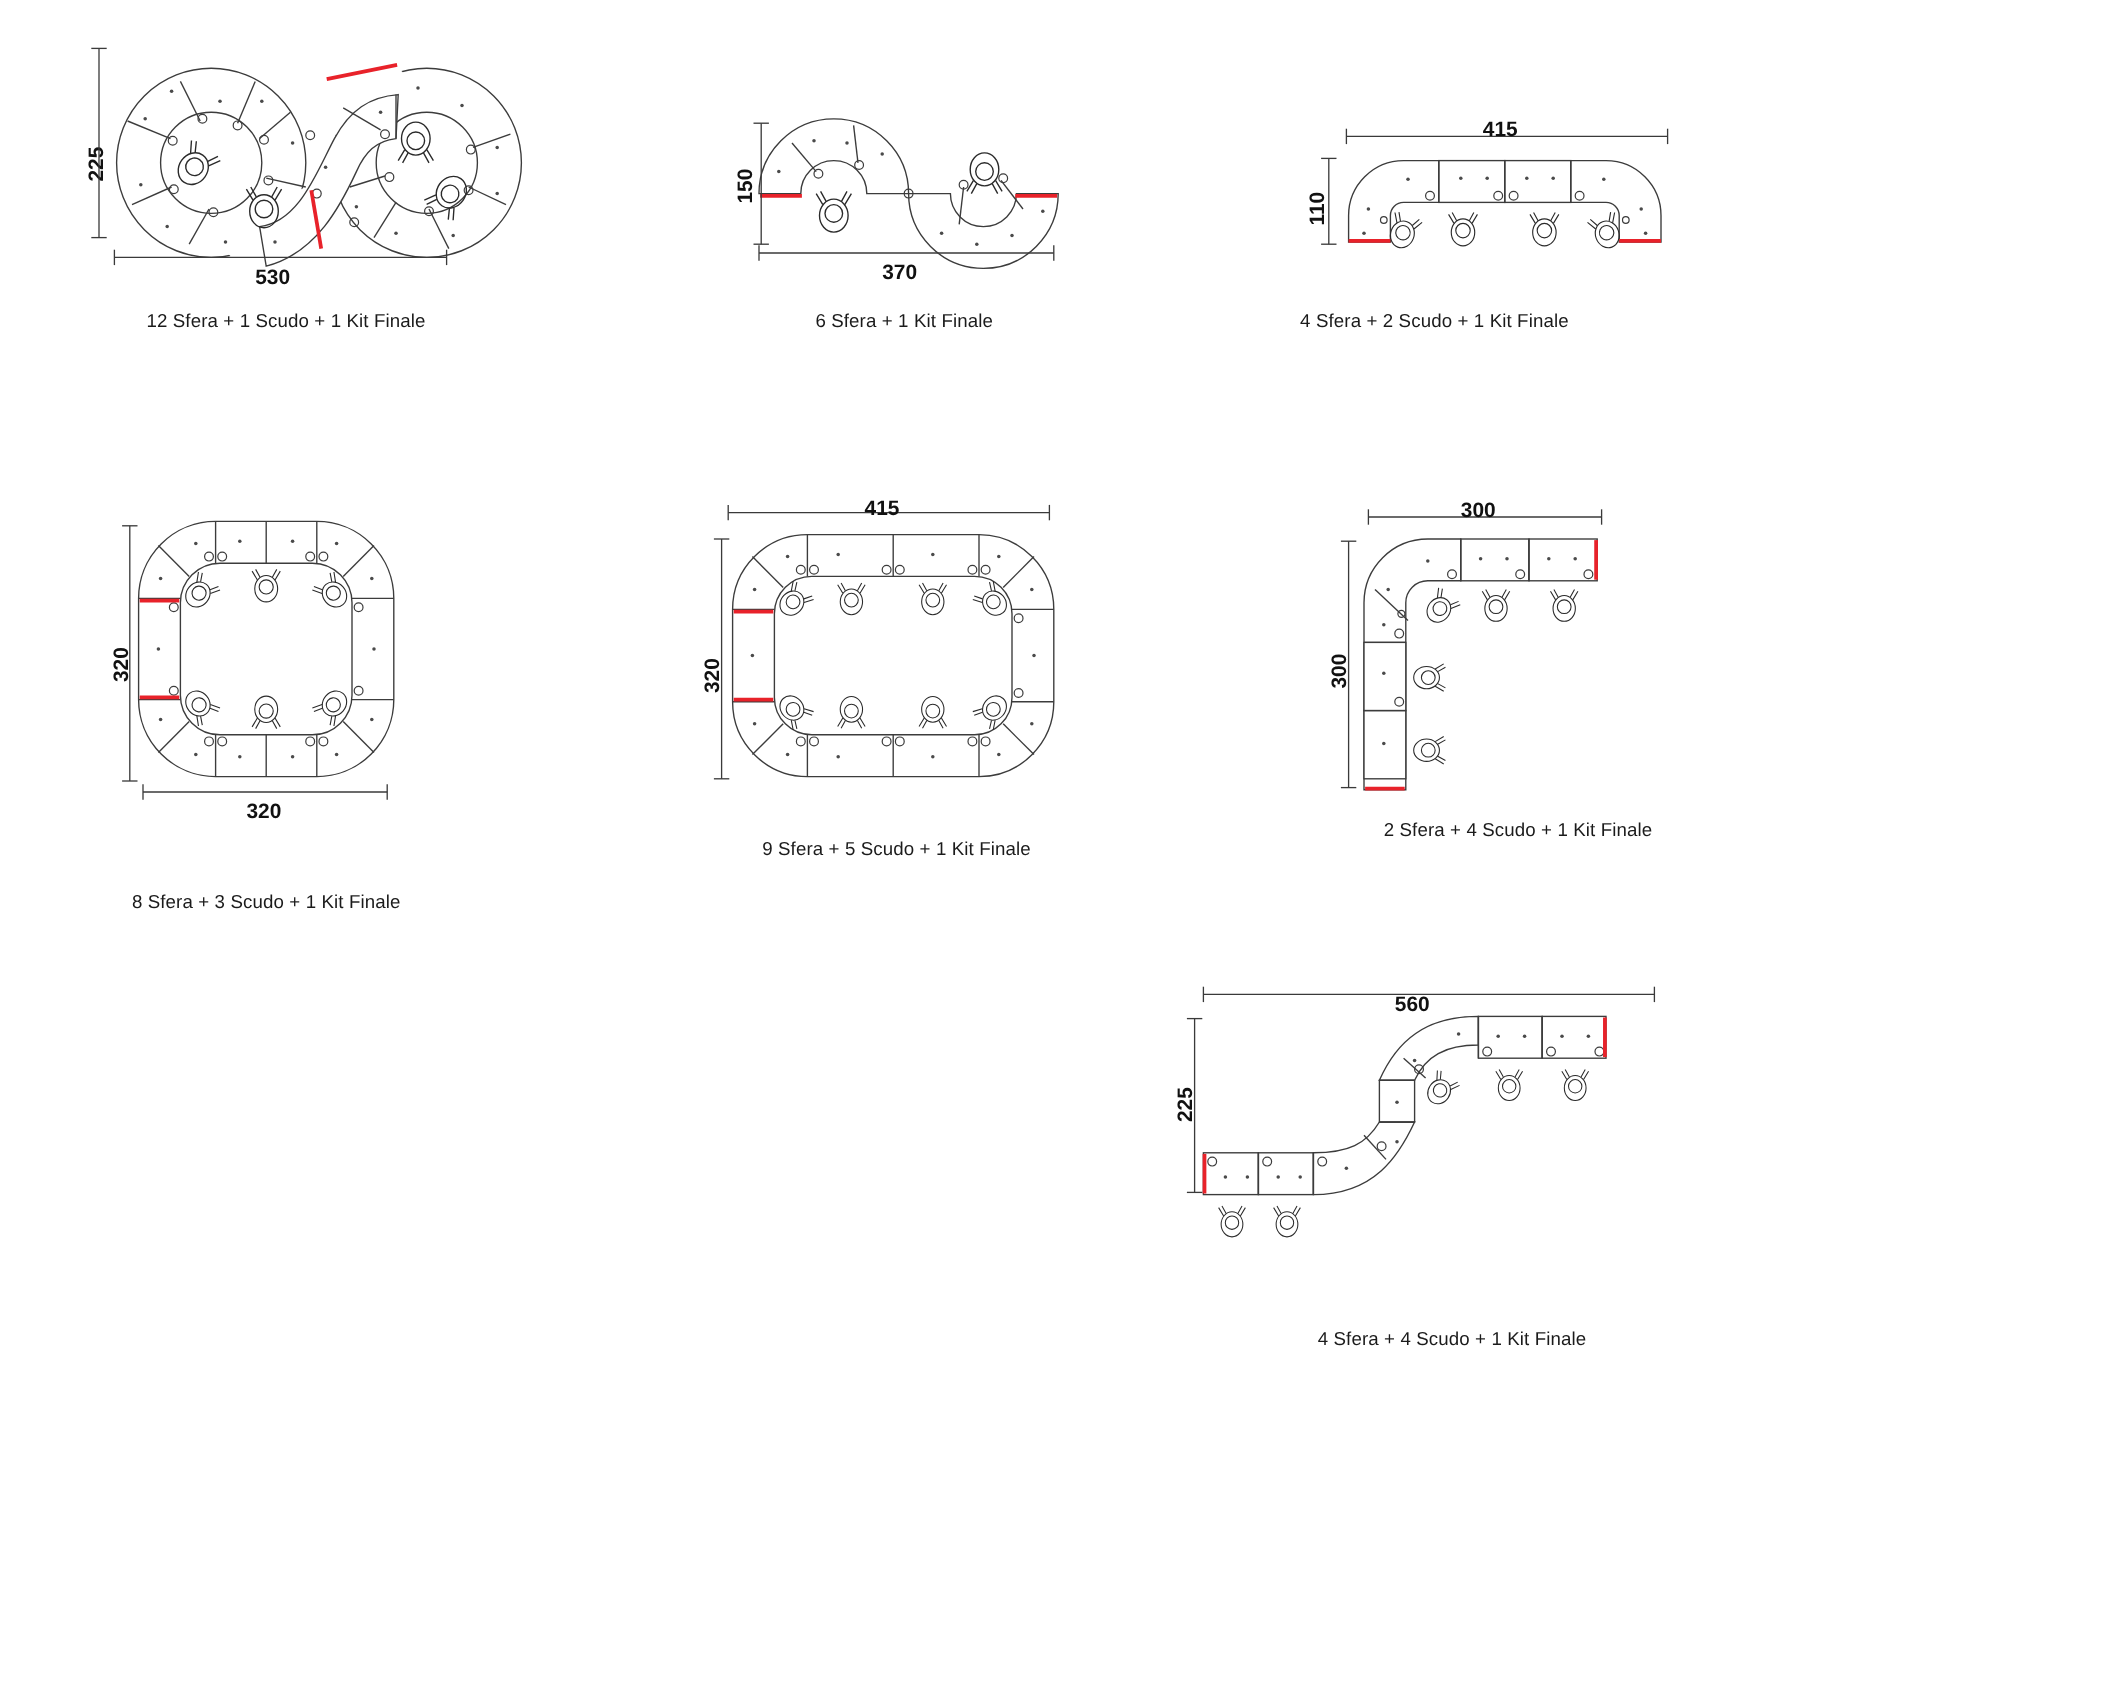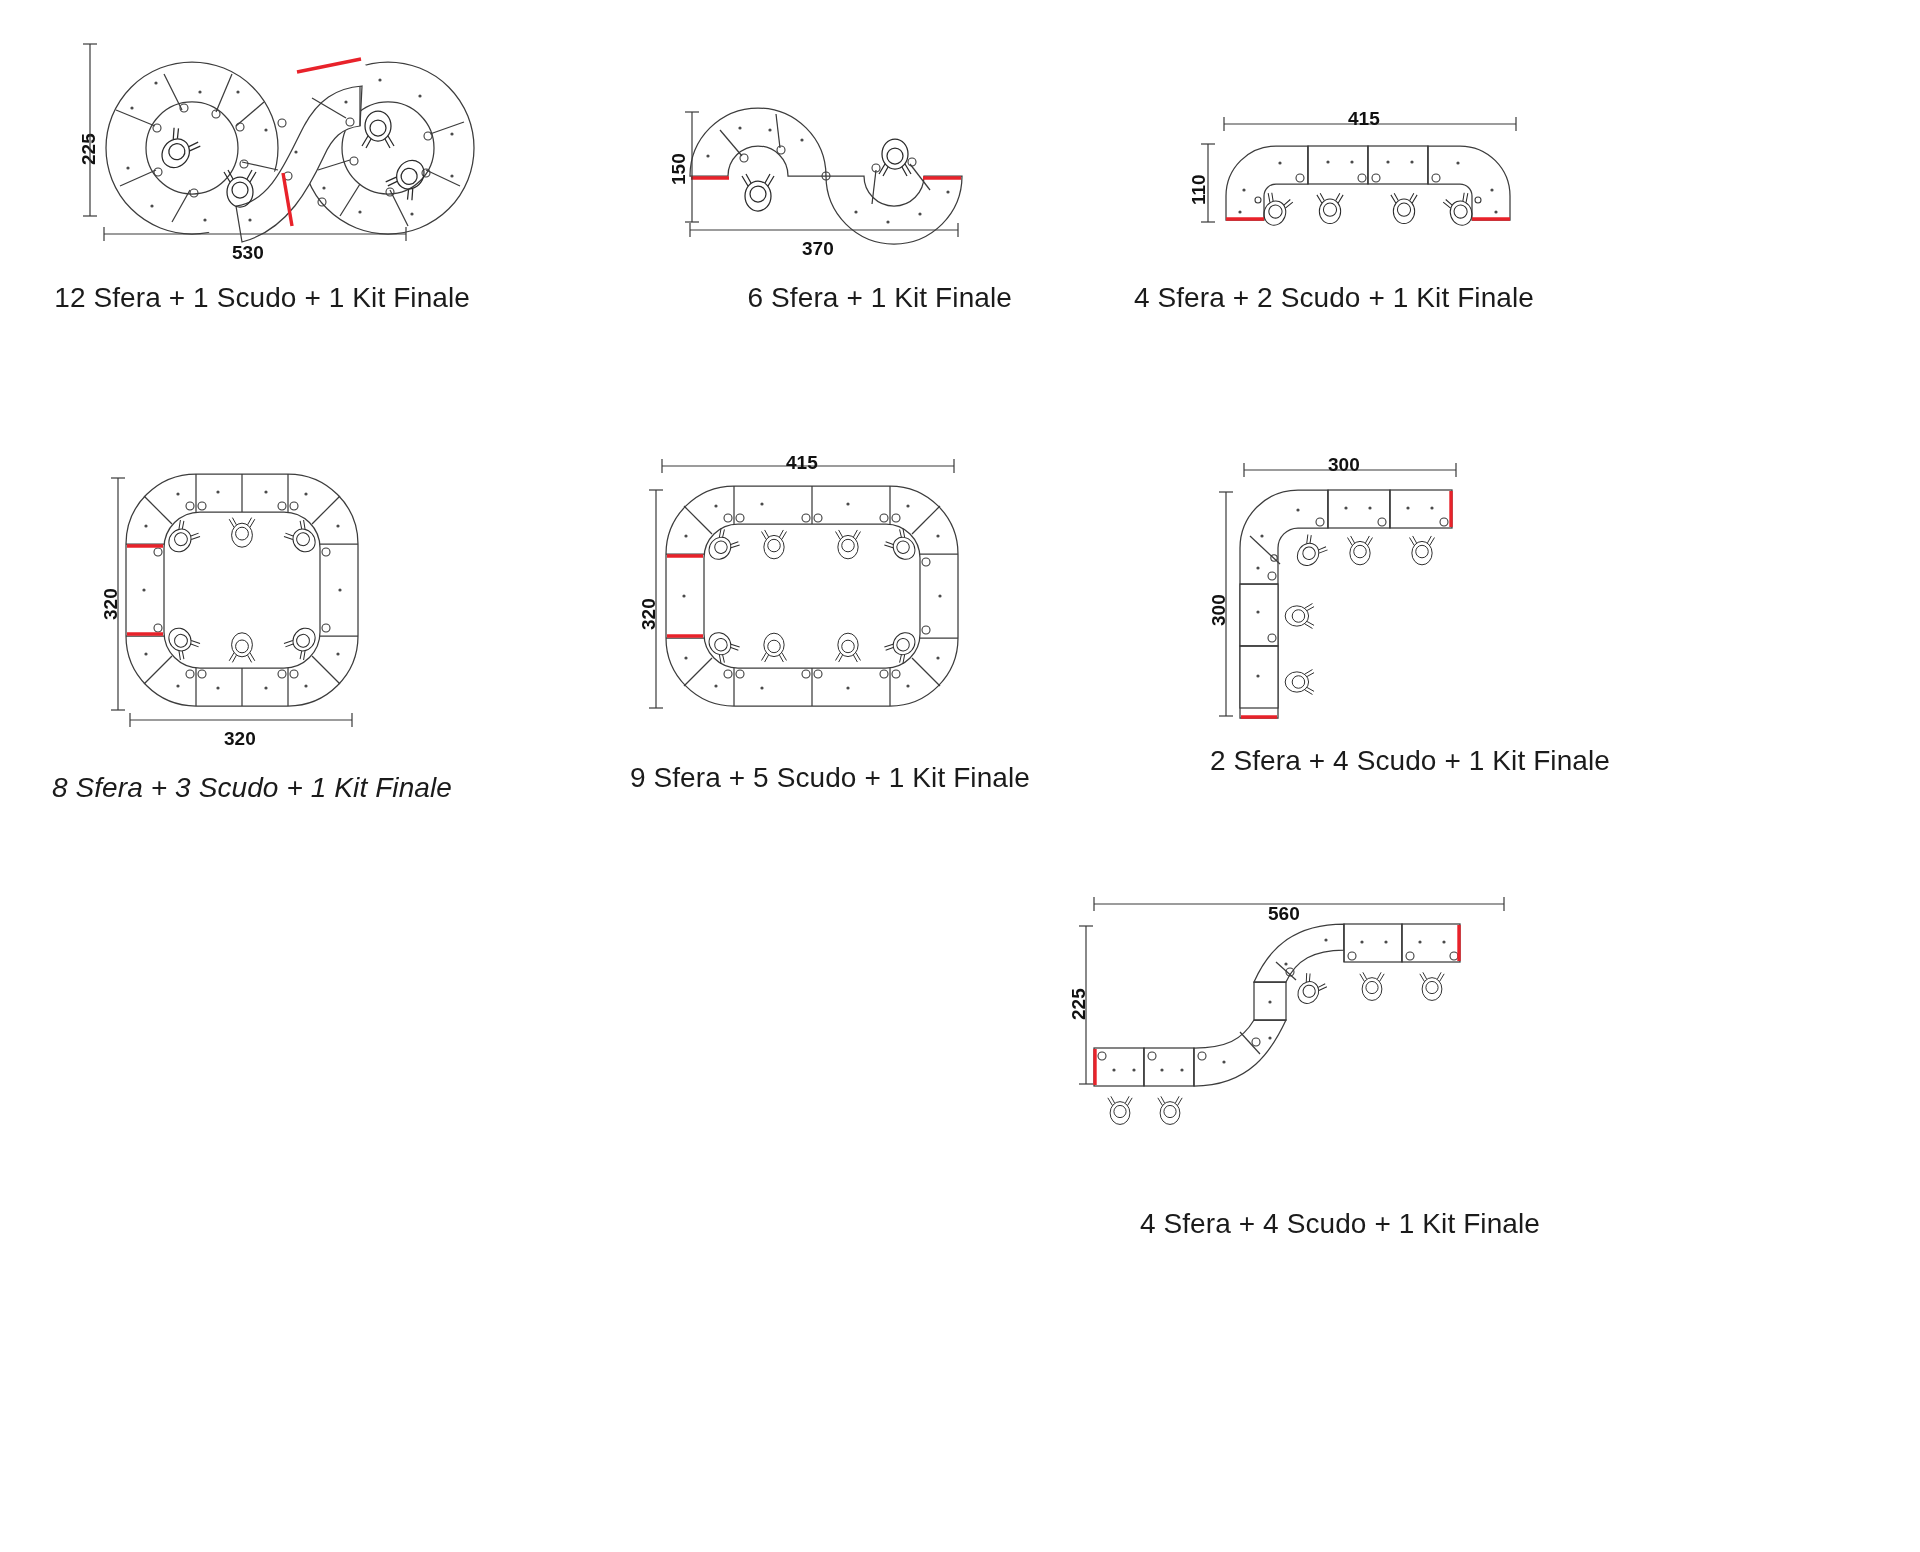--- a/index.html
+++ b/index.html
@@ -3,21 +3,21 @@
 <meta charset="utf-8">
 <style>
   html,body{margin:0;padding:0;background:#ffffff;}
   body{
     width:1920px;height:1552px;position:relative;overflow:hidden;
     font-family:"Liberation Sans", sans-serif;color:#1a1a1a;
   }
   .sheet{position:absolute;inset:0;}
   .cfg{position:absolute;}
   .cap{
-    position:absolute;text-align:right;font-size:28px;font-weight:400;
+    position:absolute;text-align:center;font-size:17px;font-weight:400;
     color:#1b1b1b;white-space:nowrap;letter-spacing:.1px;
   }
   .dimlabel{
     position:absolute;font-size:19px;font-weight:700;color:#111;white-space:nowrap;
   }
   .dimlabel.vert{transform:rotate(-90deg);transform-origin:left top;}
   svg{display:block;overflow:visible;}
   .mod{fill:#ffffff;stroke:#3c3c3c;stroke-width:1.25;}
   .seam{stroke:#3c3c3c;stroke-width:1.25;fill:none;}
   .kit{stroke:#e8222a;stroke-width:3.4;stroke-linecap:butt;}
@@ -382,21 +382,21 @@
     <line class="dimline" x1="8" y1="4" x2="8" y2="236"></line>
     <line class="tick" x1="1" y1="4" x2="15" y2="4"></line>
       <line class="tick" x1="1" y1="236" x2="15" y2="236"></line>
   </svg>
   <svg class="cfg" style="left:126px;top:712px;" width="230" height="16">
     <line class="dimline" x1="4" y1="8" x2="226" y2="8"></line>
     <line class="tick" x1="4" y1="1" x2="4" y2="15"></line>
       <line class="tick" x1="226" y1="1" x2="226" y2="15"></line>
   </svg>
   <div class="dimlabel" style="left:224px;top:728px;">320</div>
-  <div class="cap" style="left:32px;top:772px;width:420px;font-style:italic;">8 Sfera + 3 Scudo + 1 Kit Finale</div>
+  <div class="cap" style="left:32px;top:810px;width:420px;">8 Sfera + 3 Scudo + 1 Kit Finale</div>
 
   <div class="cfg" style="left:662px;top:482px;width:300px;height:228px;">
     <svg width="300" height="228" viewBox="0 0 300 228">
       <g>
         <path class="mod" fill-rule="evenodd" d="M 4,72 A 68,68 0 0 1 72,4 L 228,4 A 68,68 0 0 1 296,72 L 296,156 A 68,68 0 0 1 228,224
              L 72,224 A 68,68 0 0 1 4,156 Z
              M 42,76 A 34,34 0 0 1 76,42 L 224,42 A 34,34 0 0 1 258,76 L 258,152 A 34,34 0 0 1 224,186
              L 76,186 A 34,34 0 0 1 42,152 Z"></path>
       </g>
       <g class="seam">

